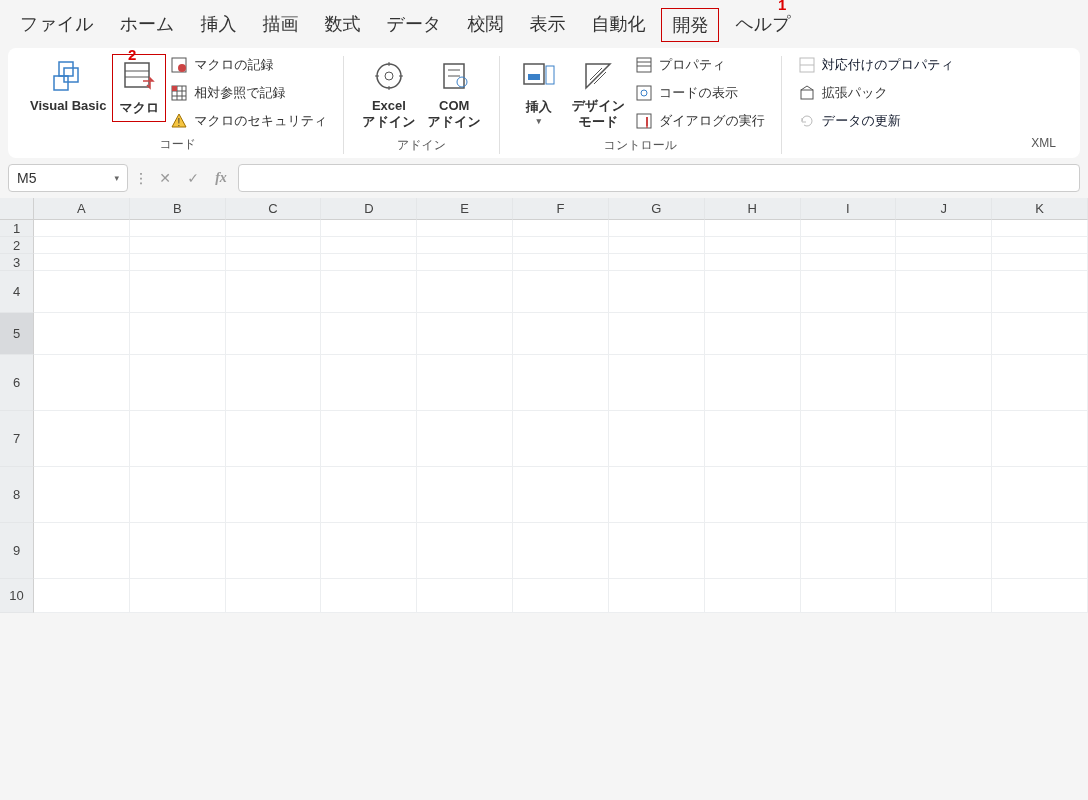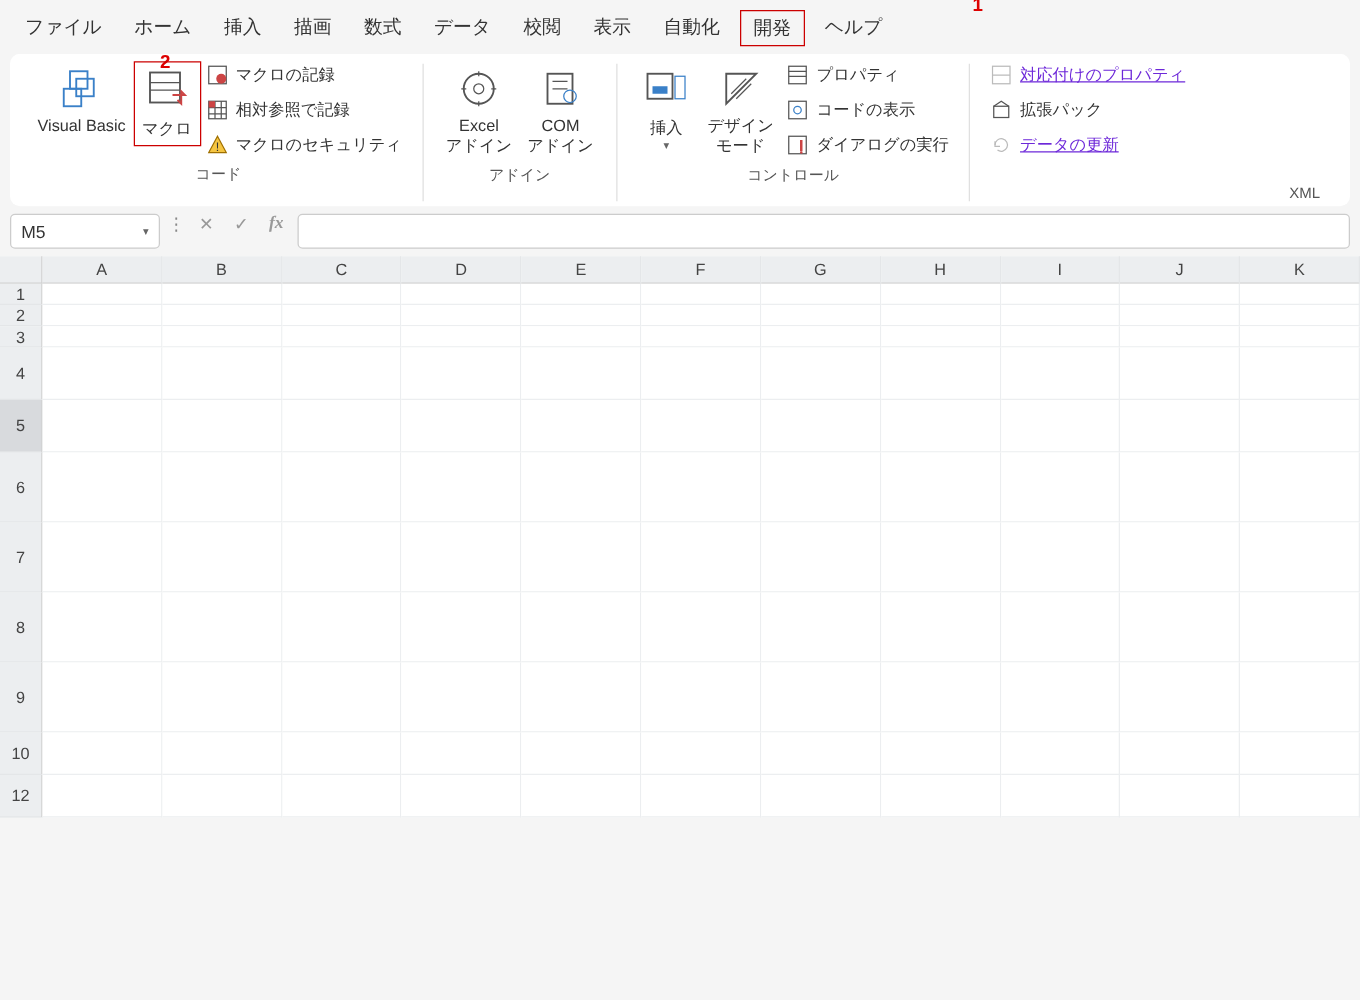--- a/index.html
+++ b/index.html
@@ -14,21 +14,21 @@
 }
 .menubar {
   display: flex;
   padding: 8px 10px 6px 10px;
   gap: 6px;
   background: #f5f5f5;
   position: relative;
 }
 .menubar-item {
   padding: 4px 10px;
-  font-size: 15px;
+  font-size: 18px;
   cursor: pointer;
 }
 .menubar-item.active {
   border: 1.5px solid #c00;
 }
 .annotation {
   position: absolute;
   color: #d00;
   font-weight: bold;
   font-size: 15px;
@@ -66,20 +66,21 @@
 .big-button {
   display: flex;
   flex-direction: column;
   align-items: center;
   justify-content: flex-start;
   padding: 4px 6px;
   cursor: pointer;
   text-align: center;
   font-size: 13px;
   min-width: 54px;
+  font-weight: bold;
 }
 .big-button.highlight {
   border: 1.5px solid #c00;
   position: relative;
 }
 .big-icon {
   width: 36px;
   height: 36px;
   margin-bottom: 4px;
   display: flex;
@@ -93,30 +94,31 @@
   padding: 2px 4px;
 }
 .small-item {
   display: flex;
   align-items: center;
   gap: 6px;
   font-size: 13px;
   cursor: pointer;
   white-space: nowrap;
 }
-.small-item.disabled { color: #6d28d9; text-decoration: underline; }
+.small-item.disabled { color: #0f172a; }
 .small-icon {
   width: 18px;
   height: 18px;
   display: inline-flex;
   align-items: center;
   justify-content: center;
 }
 .formula-bar {
   display: flex;
+  align-items: center;
   padding: 6px 8px 4px 8px;
   gap: 6px;
 }
 .name-box {
   width: 120px;
   height: 28px;
   background: #fff;
   border: 1px solid #ccc;
   border-radius: 4px;
   padding: 0 8px;
@@ -390,21 +392,21 @@
           <span class="small-icon">
               <svg width="16" height="16">
                 <path d="M3 8a5 5 0 1 1 2 4" fill="none" stroke="#bbb"></path>
                 <polyline points="3,5 3,9 7,9" fill="none" stroke="#bbb"></polyline>
               </svg>
             </span>
           <span>データの更新</span>
         </div>
       </div>
     </div>
-    <div class="group-label" style="align-self:flex-end; padding-right:8px;margin-top:16px;">XML</div>
+    <div class="group-label" style="align-self:flex-end; padding-right:8px;">XML</div>
   </div>
 
 </div>
 
 <div class="formula-bar">
   <div class="name-box">
     <span>M5</span>
     <span class="chev">▾</span>
   </div>
   <span class="fb-sep">⋮</span>
@@ -563,28 +565,14 @@
         <div class="cell"></div>
         <div class="cell"></div>
         <div class="cell"></div>
         <div class="cell"></div>
         <div class="cell"></div>
         <div class="cell"></div>
         <div class="cell"></div>
         <div class="cell"></div>
         <div class="cell"></div>
       </div>
-      <div class="row norm">
-        <div class="row-h">12</div>
-        <div class="cell"></div>
-        <div class="cell"></div>
-        <div class="cell"></div>
-        <div class="cell"></div>
-        <div class="cell"></div>
-        <div class="cell"></div>
-        <div class="cell"></div>
-        <div class="cell"></div>
-        <div class="cell"></div>
-        <div class="cell"></div>
-        <div class="cell"></div>
-      </div>
     </div>
 </div>
 
 </body></html>

